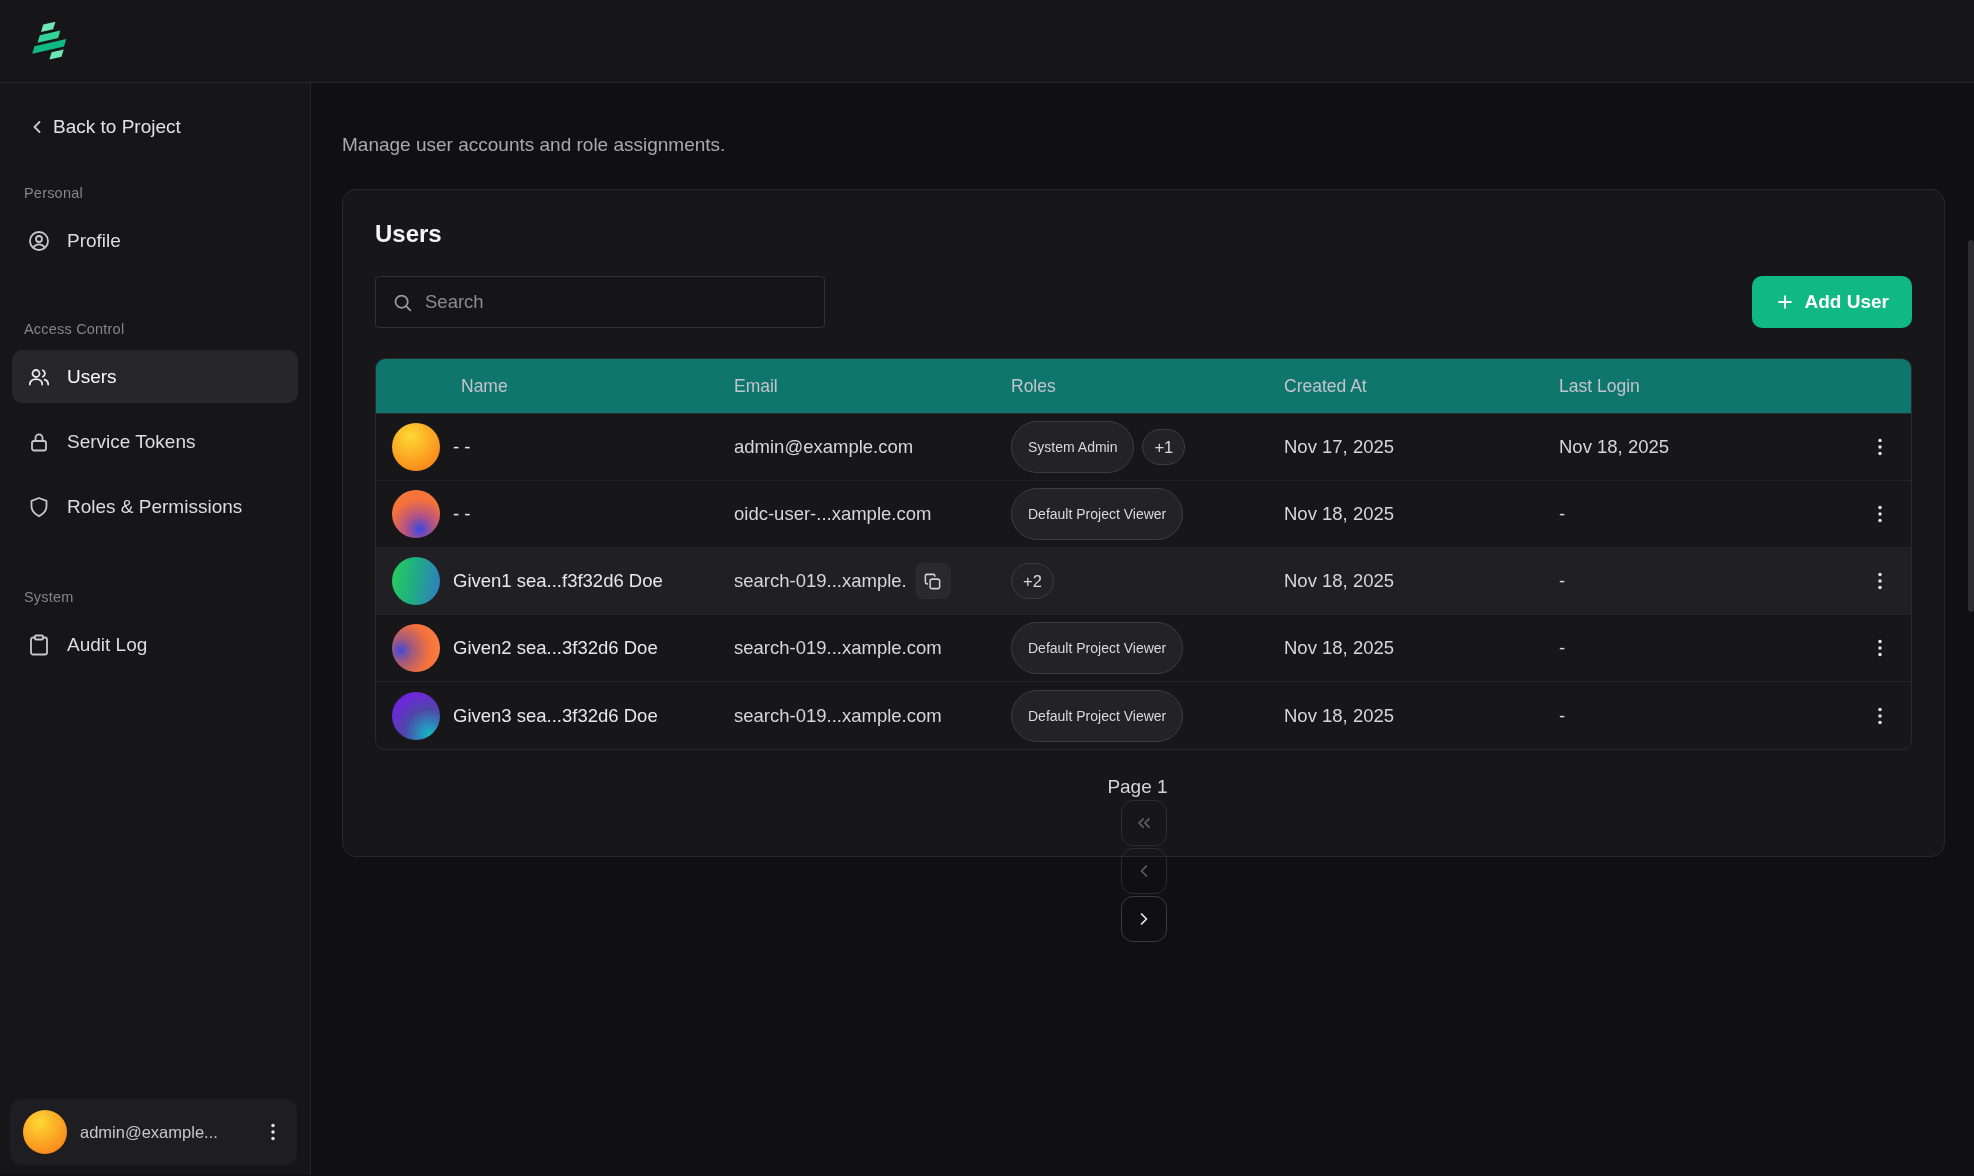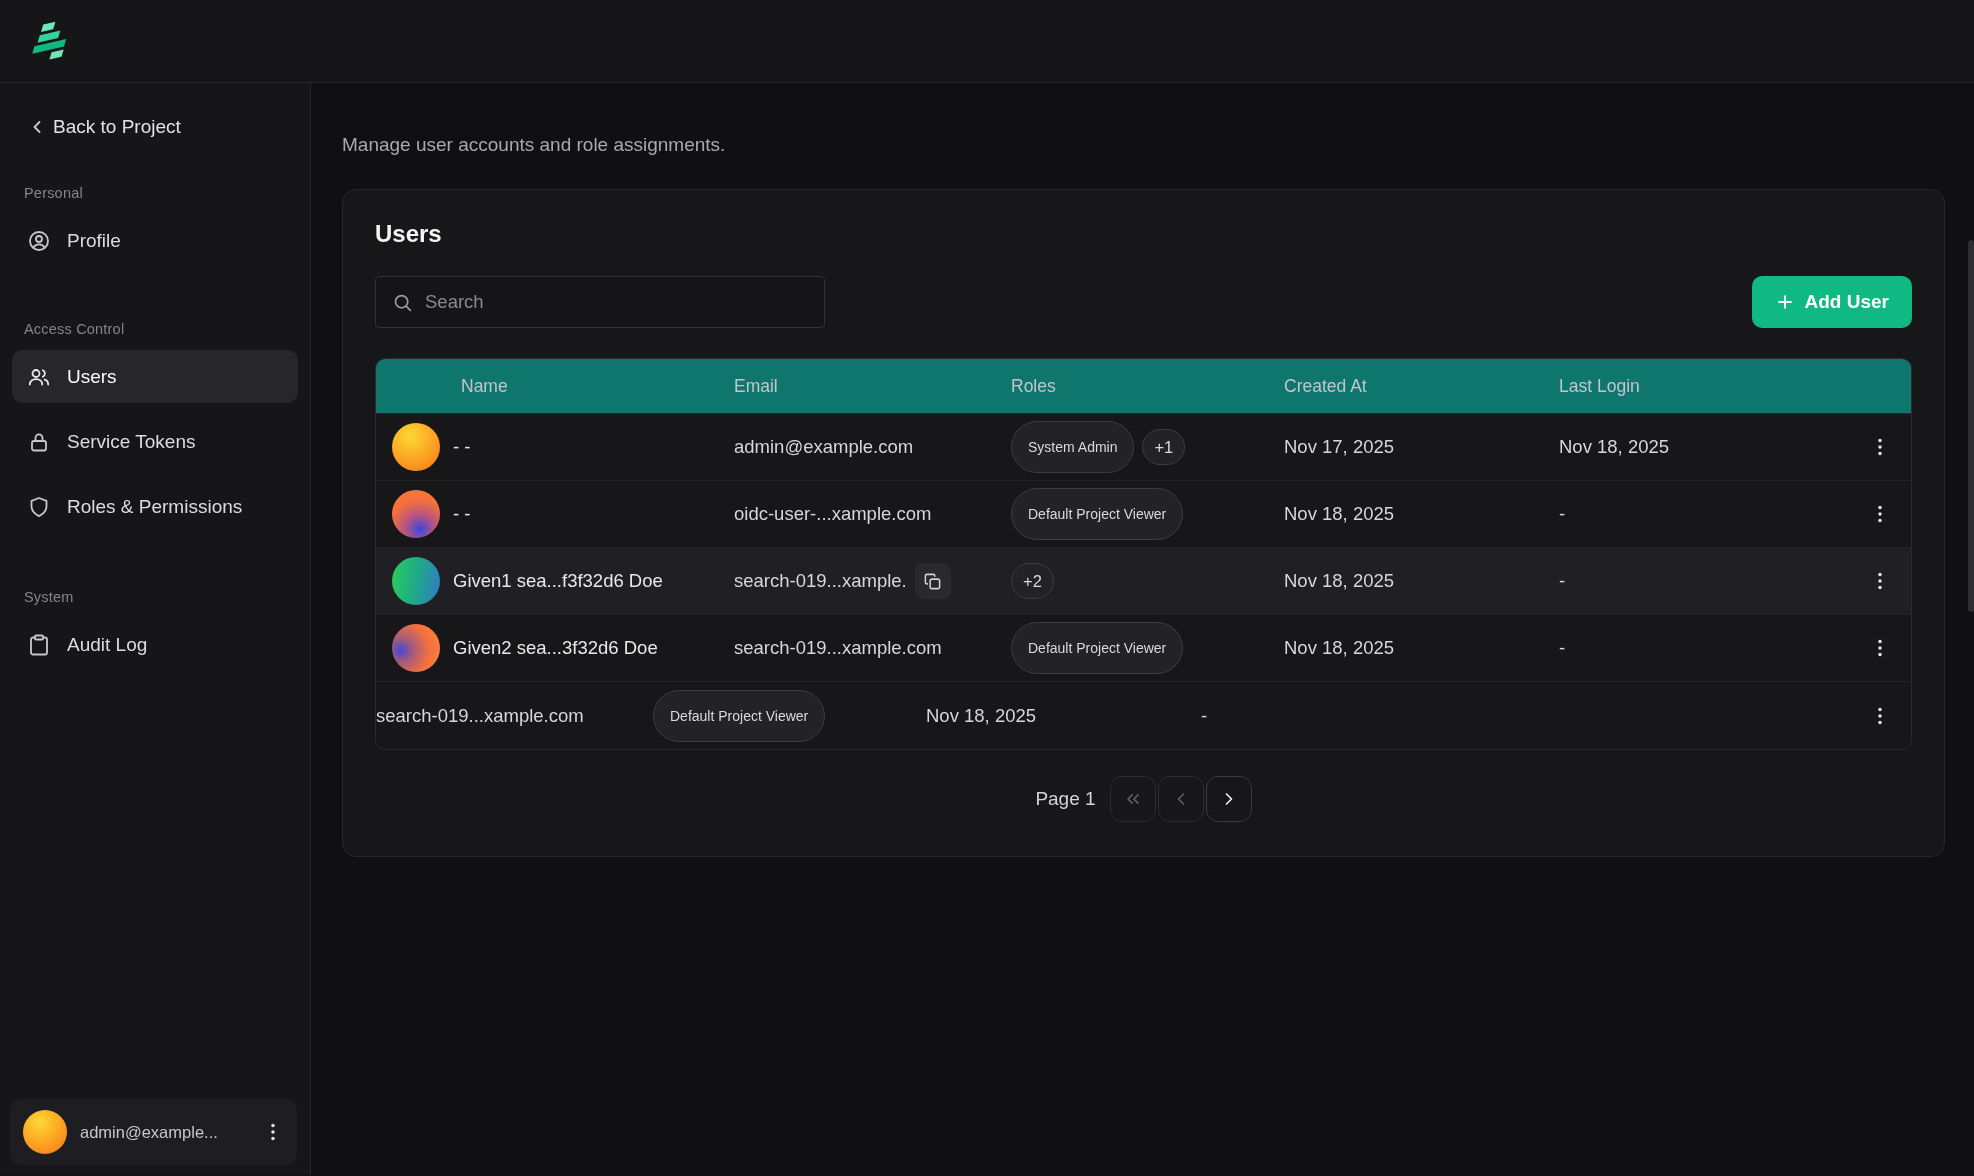--- a/index.html
+++ b/index.html
@@ -131,21 +131,21 @@
   }
   .copy-btn {
     width:36px; height:36px; margin-left:8px; border-radius:8px;
     background:#2a2a2e; border:none; display:flex; align-items:center; justify-content:center;
     color:#d2d2d8; cursor:pointer; flex:0 0 auto;
   }
   .copy-btn .icon { width:19px; height:19px; }
   .row-kebab { width:22px; height:22px; color:#e6e6ea; cursor:pointer; }
 
   
-  .pagination { margin-top:26px; display:flex; align-items:center; justify-content:center; gap:2px; }
+  .pagination { margin-top:26px; display:flex; align-items:center; justify-content:center; gap:2px;flex-direction:column; }
   .page-label { font-size:19px; color:#d4d4d9; margin-right:12px; }
   .pg-btn {
     width:46px; height:46px; border-radius:12px; background:transparent;
     border:1px solid #2c2c31; display:flex; align-items:center; justify-content:center; cursor:pointer;
   }
   .pg-btn .icon { width:20px; height:20px; }
   .pg-btn.disabled { color:#5f5f68; }
   .pg-btn.enabled { color:#eceff1; border-color:#3a3a41; }
 
   
@@ -358,20 +358,24 @@
           <div class="c-actions">
             <svg class="row-kebab" viewBox="0 0 24 24" fill="currentColor">
               <circle cx="12" cy="5" r="1.9"></circle>
                 <circle cx="12" cy="12" r="1.9"></circle>
                 <circle cx="12" cy="19" r="1.9"></circle>
             </svg>
           </div>
         </div>
 
         <div class="trow">
+          <div class="c-user">
+            <div class="avatar av-48 g-violet"></div>
+            <span class="name-text">Given3 sea...3f32d6 Doe</span>
+          </div>
           <div class="c-email">
               <span class="email-text">search-019...xample.com</span>
             </div>
           <div class="c-roles">
             <span class="badge">Default Project Viewer</span>
           </div>
           <div class="c-created"><span class="date-text">Nov 18, 2025</span></div>
           <div class="c-last"><span class="date-text">-</span></div>
           <div class="c-actions">
             <svg class="row-kebab" viewBox="0 0 24 24" fill="currentColor">

